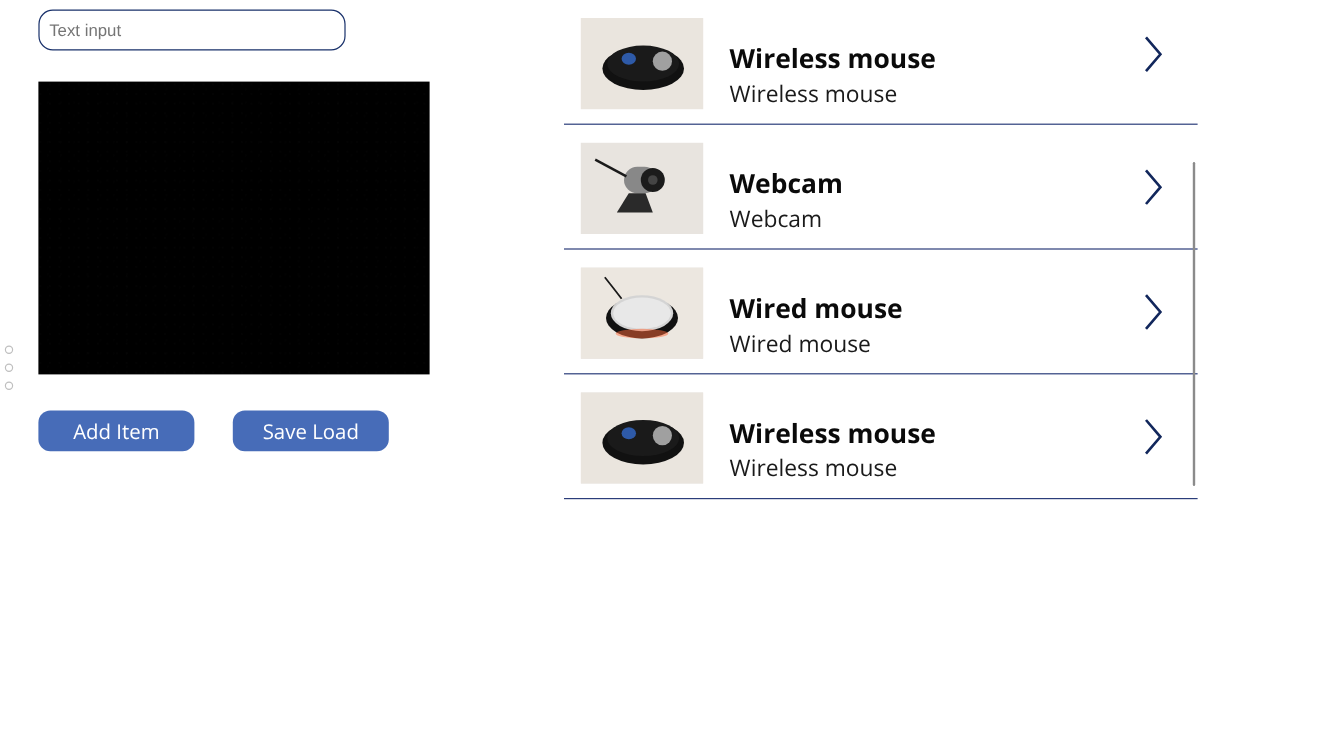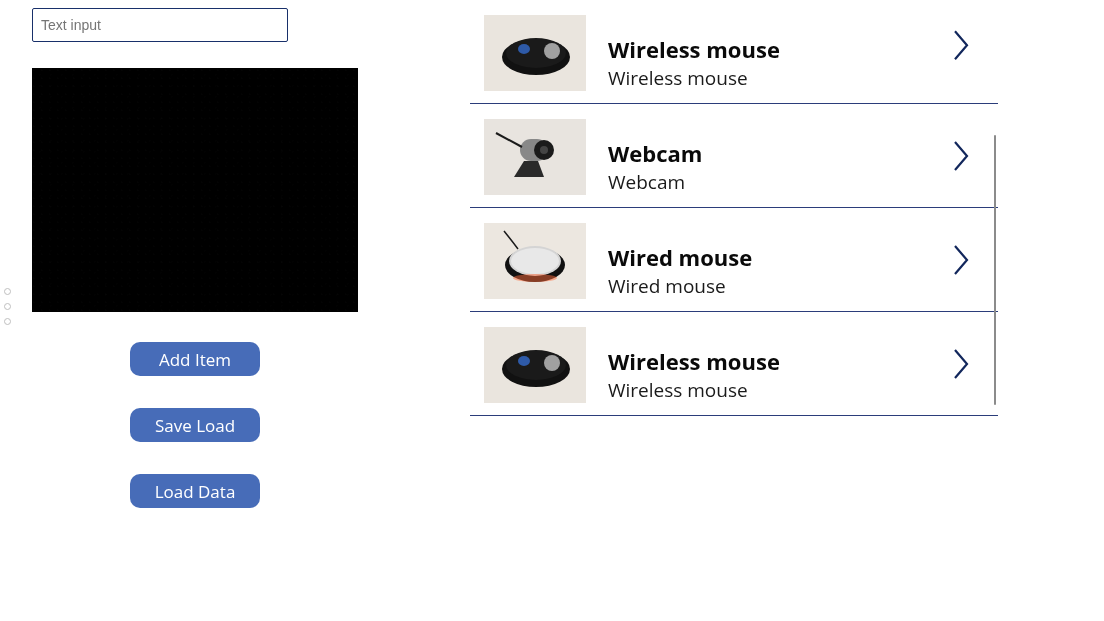--- a/index.html
+++ b/index.html
@@ -15,41 +15,41 @@
       position: absolute;
       top: 0;
       left: 0;
       width: 420px;
       padding: 8px 32px;
     }
     .text-input {
       width: 256px;
       height: 30px;
       border: 1.5px solid #18306a;
-      border-radius: 2px;
+      border-radius: 12px;
       padding: 16px 8px;
       font-size: 14px;
       color: #222;
       outline: none;
       background: #fff;
     }
     .preview-area {
       margin-top: 26px;
       width: 326px;
       height: 244px;
       background: #000000;
       background-image:
         radial-gradient(circle at 20% 30%, rgba(40,40,40,0.08) 1px, transparent 1px),
         radial-gradient(circle at 70% 60%, rgba(40,40,40,0.05) 1px, transparent 1px);
       background-size: 8px 8px, 11px 11px;
     }
     .button-col {
       margin-top: 30px;
       display: flex;
-      flex-direction: column;
+      flex-direction: row;
       align-items: center;
       gap: 32px;
       width: 326px;
     }
     .action-btn {
       width: 130px;
       height: 34px;
       background: #476cb8;
       color: #ffffff;
       border: none;
@@ -148,21 +148,20 @@
   <div class="dot"></div>
   <div class="dot"></div>
 </div>
 
 <div class="left-panel">
   <input class="text-input" type="text" placeholder="Text input" style="">
   <div class="preview-area"></div>
   <div class="button-col">
     <button class="action-btn">Add Item</button>
     <button class="action-btn">Save Load</button>
-    <button class="action-btn">Load Data</button>
   </div>
 </div>
 
 <div class="right-panel">
 
   <div class="list-item">
     <div class="thumb">
       <svg viewBox="0 0 102 76" width="102" height="76">
         <rect width="102" height="76" fill="#eae5de"></rect>
         <ellipse cx="52" cy="42" rx="34" ry="18" fill="#111"></ellipse>

